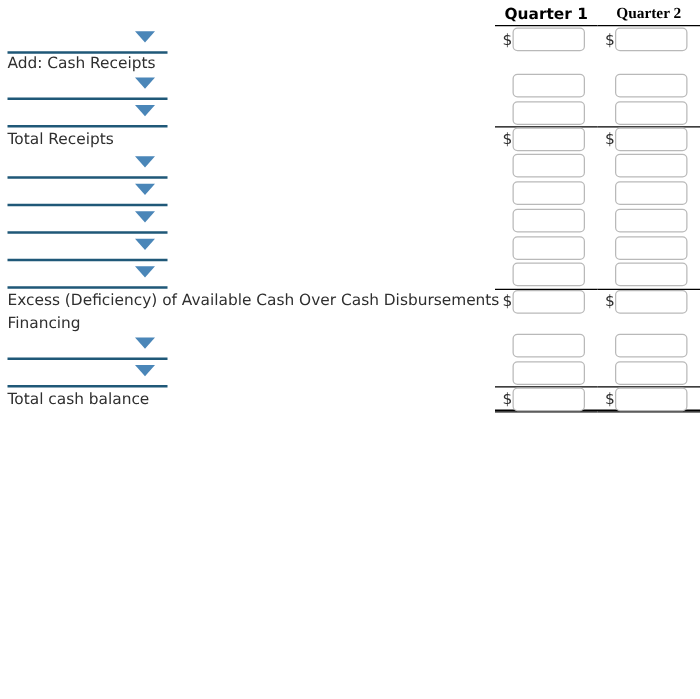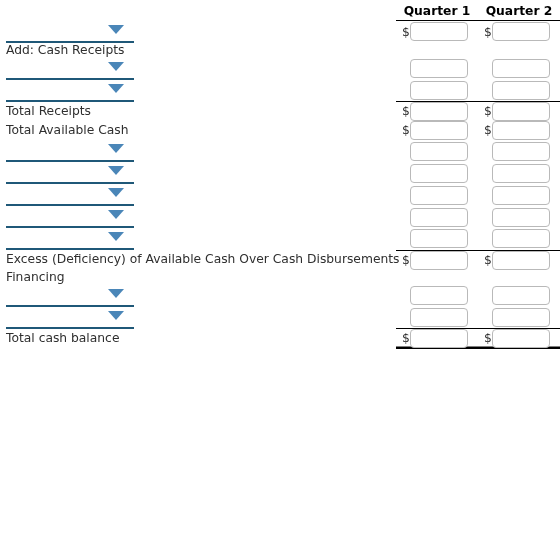--- a/index.html
+++ b/index.html
@@ -157,21 +157,21 @@
   <table class="budget">
     <colgroup>
       <col class="c-label">
       <col class="c-q1">
       <col class="c-q2">
     </colgroup>
     <thead>
       <tr class="head-row">
         <th class="head-label"></th>
         <th class="head-q" style="border-bottom: 1.4px solid rgb(0, 0, 0);">Quarter 1</th>
-        <th class="head-q" style="border-bottom: 1.4px solid rgb(0, 0, 0);">Quarter 2</th>
+        <th class="head-q" style="border-bottom: 1.4px solid rgb(0, 0, 0); font-family: Liberation Serif, serif;">Quarter 2</th>
       </tr>
     </thead>
     <tbody id="rows-body">
         <tr class="sel-row">
           <td class="label-cell">
             <div class="sel-wrap"><select class="sel"><option></option></select><span class="sel-arrow"></span></div>
           </td>
           <td class="amt"><span class="money">
               <span class="dollar">$</span>
               <input type="text" class="cell-input" style="">
@@ -216,31 +216,20 @@
           <td class="label-cell">Total Receipts</td>
           <td class="amt"><span class="money">
               <span class="dollar">$</span>
               <input type="text" class="cell-input" style="">
             </span></td>
           <td class="amt"><span class="money">
               <span class="dollar">$</span>
               <input type="text" class="cell-input" style="">
             </span></td>
         </tr>
-        <tr>
-          <td class="label-cell">Total Available Cash</td>
-          <td class="amt"><span class="money">
-              <span class="dollar">$</span>
-              <input type="text" class="cell-input" style="">
-            </span></td>
-          <td class="amt"><span class="money">
-              <span class="dollar">$</span>
-              <input type="text" class="cell-input" style="">
-            </span></td>
-        </tr>
         <tr class="sel-row">
           <td class="label-cell">
             <div class="sel-wrap"><select class="sel"><option></option></select><span class="sel-arrow"></span></div>
           </td>
           <td class="amt"><span class="money">
               <span class="dollar blank">$</span>
               <input type="text" class="cell-input" style="">
             </span></td>
           <td class="amt"><span class="money">
               <span class="dollar blank">$</span>

